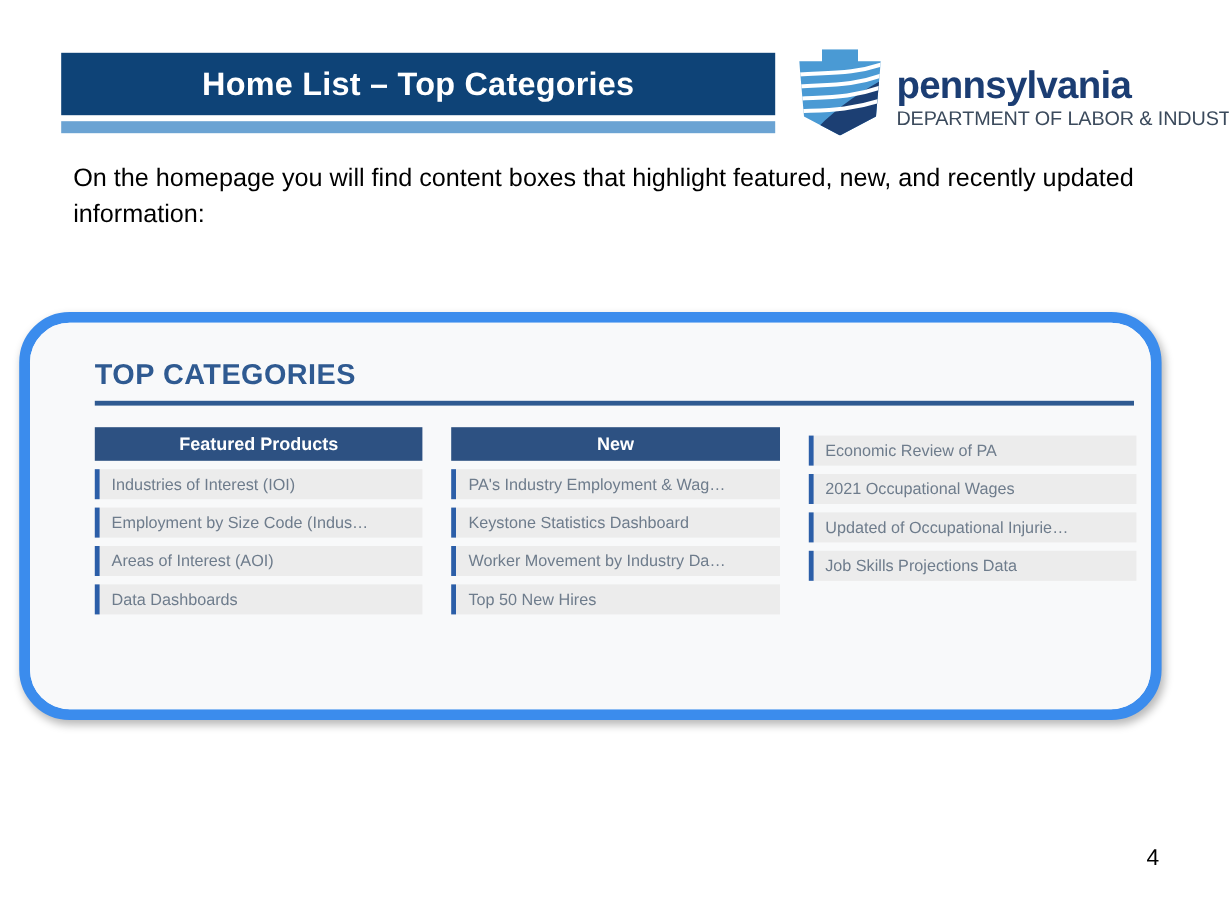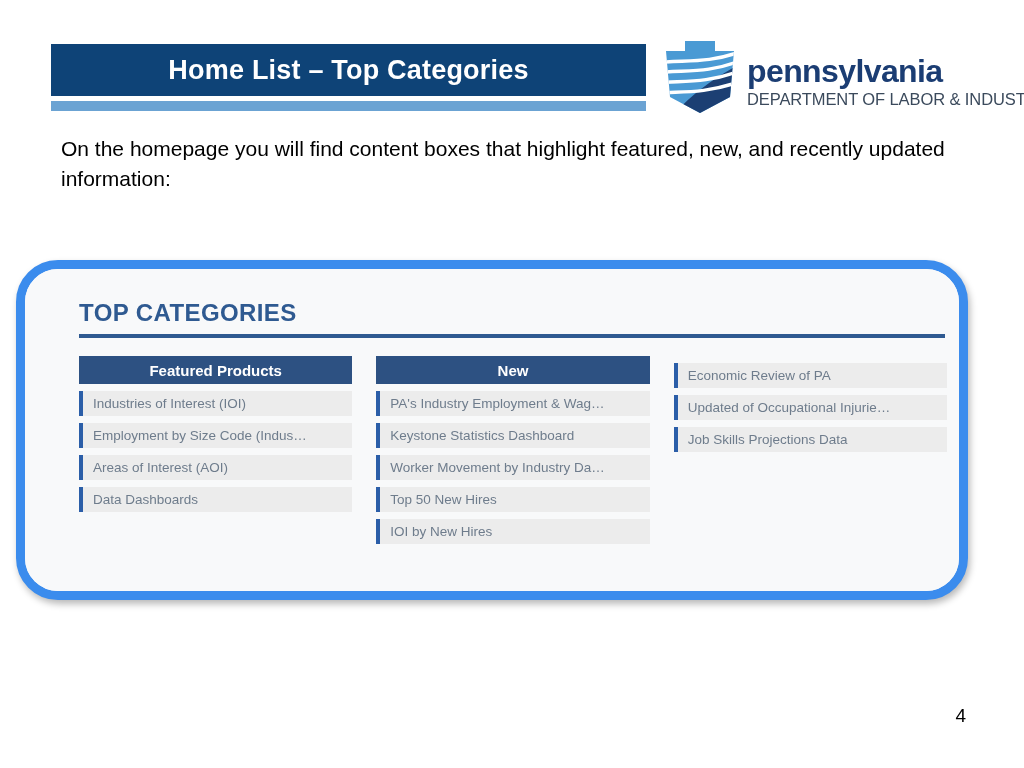--- a/index.html
+++ b/index.html
@@ -230,27 +230,27 @@
         </div>
       </div>
 
       <div class="column">
         <div class="column-header">New</div>
         <div class="column-list">
           <div class="list-item">PA's Industry Employment &amp; Wag…</div>
           <div class="list-item">Keystone Statistics Dashboard</div>
           <div class="list-item">Worker Movement by Industry Da…</div>
           <div class="list-item">Top 50 New Hires</div>
-          <div class="list-item">IOI by New Hires</div>
         </div>
       </div>
 
       <div class="column">
         <div class="column-list">
           <div class="list-item">Economic Review of PA</div>
+          <div class="list-item">2021 Occupational Wages</div>
           <div class="list-item">Updated of Occupational Injurie…</div>
           <div class="list-item">Job Skills Projections Data</div>
         </div>
       </div>
 
     </div>
   </div>
 </div>
 
 <div id="page-number">4</div>

